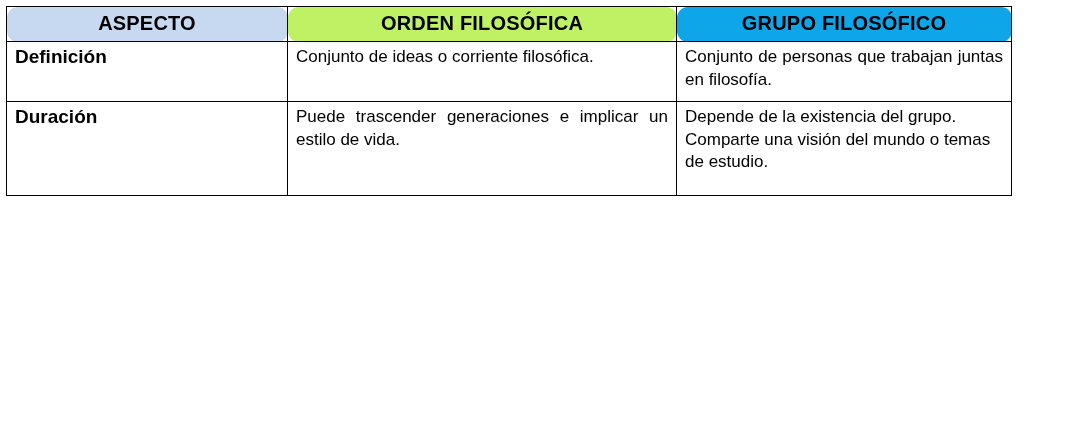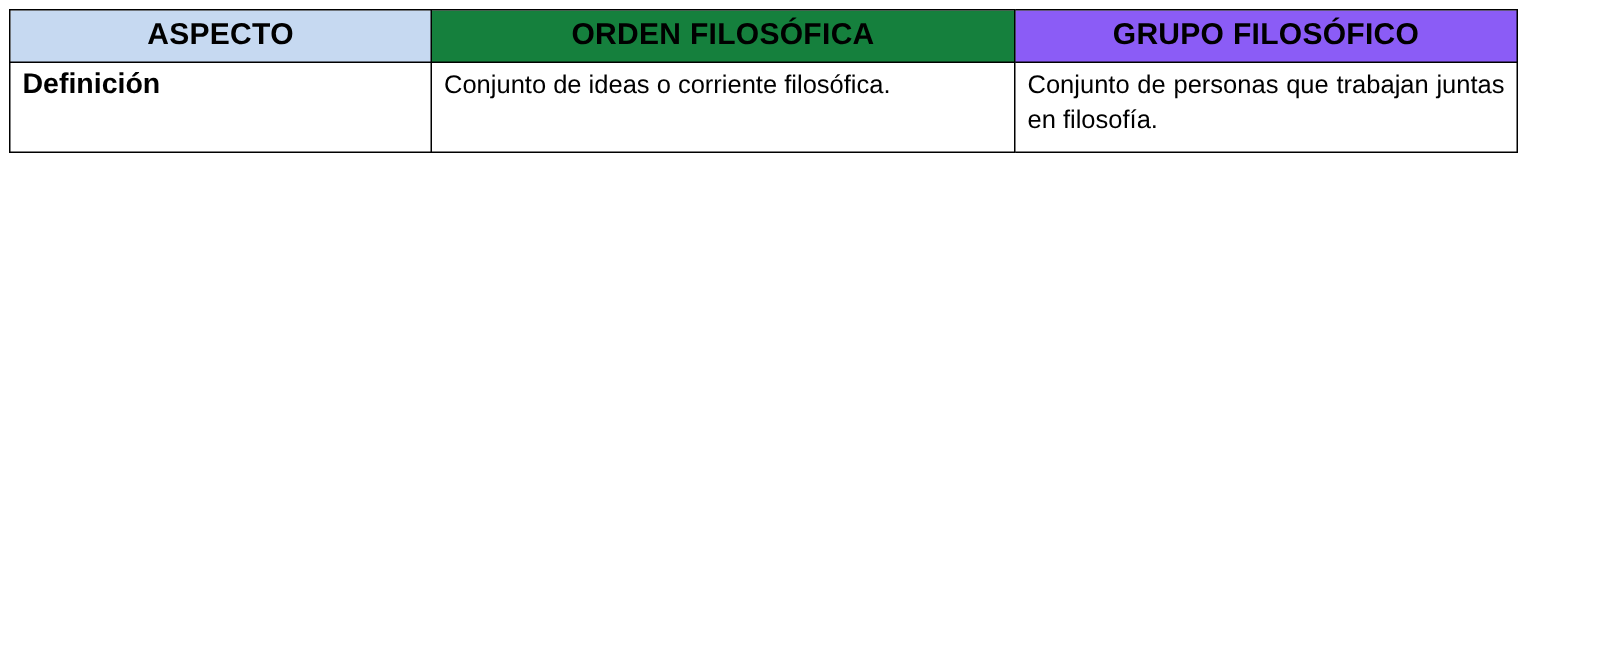--- a/index.html
+++ b/index.html
@@ -39,24 +39,25 @@
     box-sizing: border-box;
   }
   table.comparison thead th {
     text-align: center;
     font-weight: bold;
     font-size: 20px;
     letter-spacing: 0.2px;
     padding: 5px 4px 6px 4px;
     height: 34px;
     vertical-align: middle;
+    border-radius: 11px;
   }
   th.head-aspecto { background: #c6d9f1; }
-  th.head-orden   { background: #15803d; }
-  th.head-grupo   { background: #8b5cf6; }
+  th.head-orden   { background: #bef264; }
+  th.head-grupo   { background: #0ea5e9; }
 
   td.aspect {
     font-weight: bold;
     font-size: 19px;
     padding-left: 10px;
     padding-top: 7px;
   }
   td.body {
     font-size: 17px;
     line-height: 1.33;
@@ -89,15 +90,20 @@
         <th class="head-orden">ORDEN FILOSÓFICA</th>
         <th class="head-grupo">GRUPO FILOSÓFICO</th>
       </tr>
     </thead>
     <tbody>
       <tr class="r1">
         <td class="aspect">Definición</td>
         <td class="body">Conjunto de ideas o corriente filosófica.</td>
         <td class="body">Conjunto de personas que trabajan juntas en filosofía.</td>
       </tr>
+      <tr class="r3">
+        <td class="aspect">Duración</td>
+        <td class="body">Puede trascender generaciones e implicar un estilo de vida.</td>
+        <td class="body nojustify">Depende de la existencia del grupo. Comparte una visión del mundo o temas de estudio.</td>
+      </tr>
     </tbody>
   </table>
 </div>
 
 </body></html>

